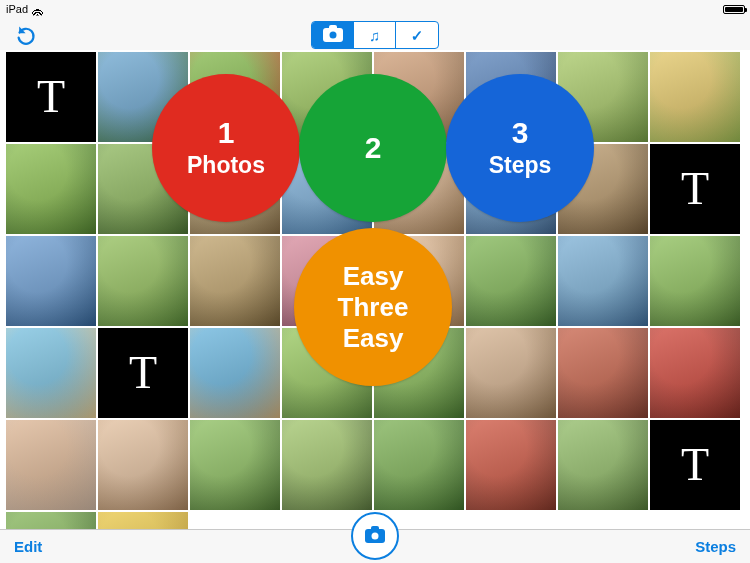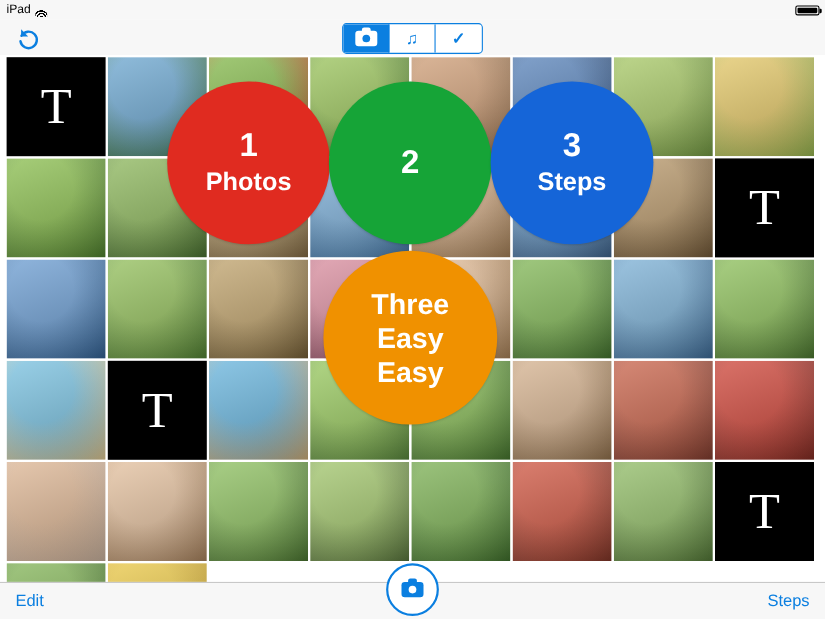--- a/index.html
+++ b/index.html
@@ -112,20 +112,21 @@
   #c1{left:152px;top:24px;width:148px;height:148px;background:#e02b20;}
   #c2{left:299px;top:24px;width:148px;height:148px;background:#16a437;}
   #c3{left:446px;top:24px;width:148px;height:148px;background:#1565d8;}
   #c4{left:294px;top:178px;width:158px;height:158px;background:#f09100;}
   #c4 .l3{font-size:26px;line-height:31px;}
 
   
   .bottombar{
     position:absolute;bottom:0;left:0;width:750px;height:33px;background:#f7f7f7;
     border-top:1px solid #c8c8c8;
+    font-weight:bold;
   }
   .btn-edit{position:absolute;left:14px;top:8px;font-size:15px;color:#0b7fe0;cursor:pointer;}
   .btn-text{position:absolute;right:14px;top:8px;font-size:15px;color:#0b7fe0;cursor:pointer;}
   .cambtn{
     position:absolute;left:50%;transform:translateX(-50%);top:-18px;
     width:44px;height:44px;border-radius:50%;background:#fff;border:2px solid #0b7fe0;
     display:flex;align-items:center;justify-content:center;cursor:pointer;
   }
   .cambtn .cam{background:#0b7fe0;}
   .cambtn .cam .lens{background:#fff;}
@@ -381,22 +382,22 @@
       <span class="lbl">Photos</span>
     </div>
     <div class="circle" id="c2">
       <span class="num">2</span>
     </div>
     <div class="circle" id="c3">
       <span class="num">3</span>
       <span class="lbl">Steps</span>
     </div>
     <div class="circle" id="c4">
+      <span class="l3">Easy</span>
       <span class="l3">Three</span>
-      <span class="l3">Easy</span>
       <span class="l3">Easy</span>
     </div>
   </div>
 
   <div class="bottombar">
     <span class="btn-edit">Edit</span>
     <div class="cambtn">
       <span class="cam">
           <span class="lens"></span>
         </span>

